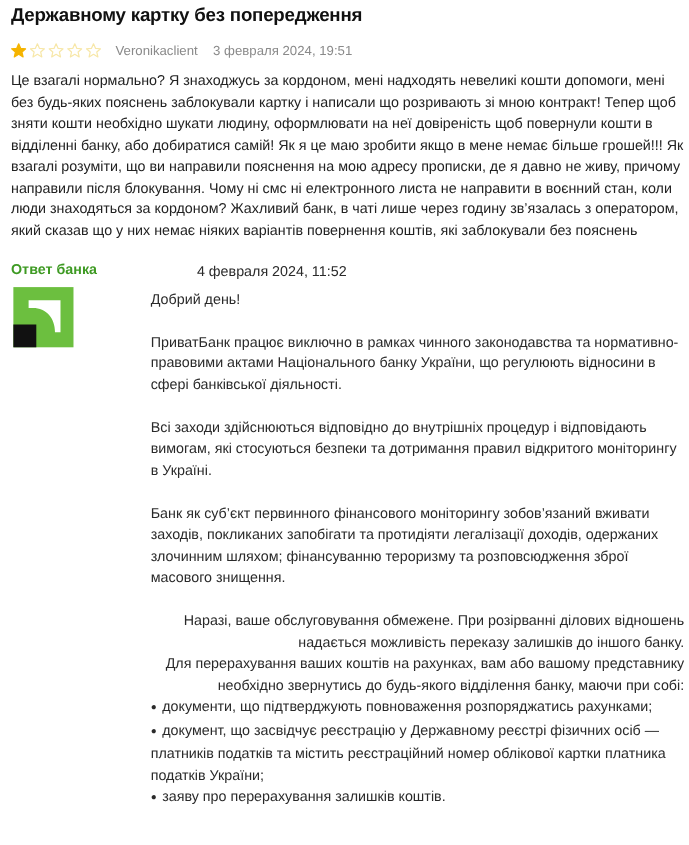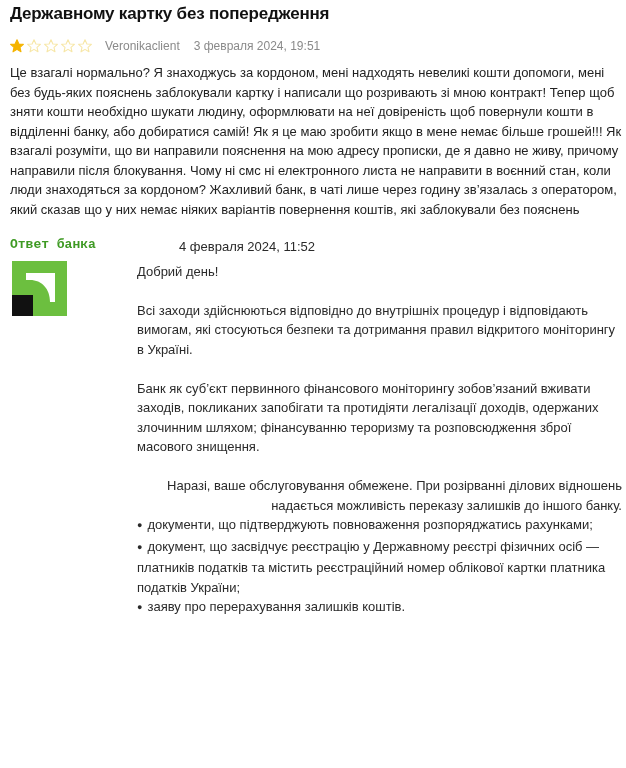--- a/index.html
+++ b/index.html
@@ -22,21 +22,21 @@
     .stars { display: flex; align-items: center; margin-right: 10px; }
     .star { width: 14px; height: 14px; margin-right: 3px; display: inline-block; }
     .star svg { width: 14px; height: 14px; display: block; }
     .author { margin-right: 14px; }
     .review-body {
       position: absolute; left: 10px; top: 63px; width: 612px;
       font-size: 13px; line-height: 19.5px; color: #222222;
     }
     .bank-label {
       position: absolute; left: 10px; top: 237px;
-      font-size: 13px; font-weight: bold; color: #3e9a23; font-family: Liberation Mono, monospace;
+      font-size: 13px; font-weight: bold; color: #3e9a23;
     }
     .bank-logo {
       position: absolute; left: 12px; top: 261px; width: 55px; height: 55px;
     }
     .bank-logo svg { width: 55px; height: 55px; display: block; }
     .answer {
       position: absolute; left: 137px; top: 237px; width: 485px;
       font-size: 13px; line-height: 19.5px; color: #2a2a2a;
     }
     .answer-date { margin-bottom: 5px; margin-left: 42px; }
@@ -89,19 +89,21 @@
   <svg viewBox="0 0 55 55">
     <rect x="0" y="0" width="55" height="55" fill="#6cbf3f"></rect>
     <path d="M14 12 L43 12 L43 41 L38 41 C38 28 30 19 18 19 L14 19 Z" fill="#ffffff"></path>
     <rect x="0" y="34" width="21" height="21" fill="#111111"></rect>
   </svg>
 </div>
 
 <div class="answer">
   <div class="answer-date">4 февраля 2024, 11:52</div>
   <p>Добрий день!</p>
+  <p>ПриватБанк працює виключно в рамках чинного законодавства та нормативно-правовими актами Національного банку України, що регулюють відносини в сфері банківської діяльності.</p>
   <p>Всі заходи здійснюються відповідно до внутрішніх процедур і відповідають вимогам, які стосуються безпеки та дотримання правил відкритого моніторингу в Україні.</p>
   <p>Банк як суб’єкт первинного фінансового моніторингу зобов’язаний вживати заходів, покликаних запобігати та протидіяти легалізації доходів, одержаних злочинним шляхом; фінансуванню тероризму та розповсюдження зброї масового знищення.</p>
   <p class="tight">Наразі, ваше обслуговування обмежене. При розірванні ділових відношень надається можливість переказу залишків до іншого банку.</p>
+  <p class="tight">Для перерахування ваших коштів на рахунках, вам або вашому представнику необхідно звернутись до будь-якого відділення банку, маючи при собі:</p>
   <div class="bullet">документи, що підтверджують повноваження розпоряджатись рахунками;</div>
   <div class="bullet">документ, що засвідчує реєстрацію у Державному реєстрі фізичних осіб — платників податків та містить реєстраційний номер облікової картки платника податків України;</div>
   <div class="bullet">заяву про перерахування залишків коштів.</div>
 </div>
 
 </body></html>

